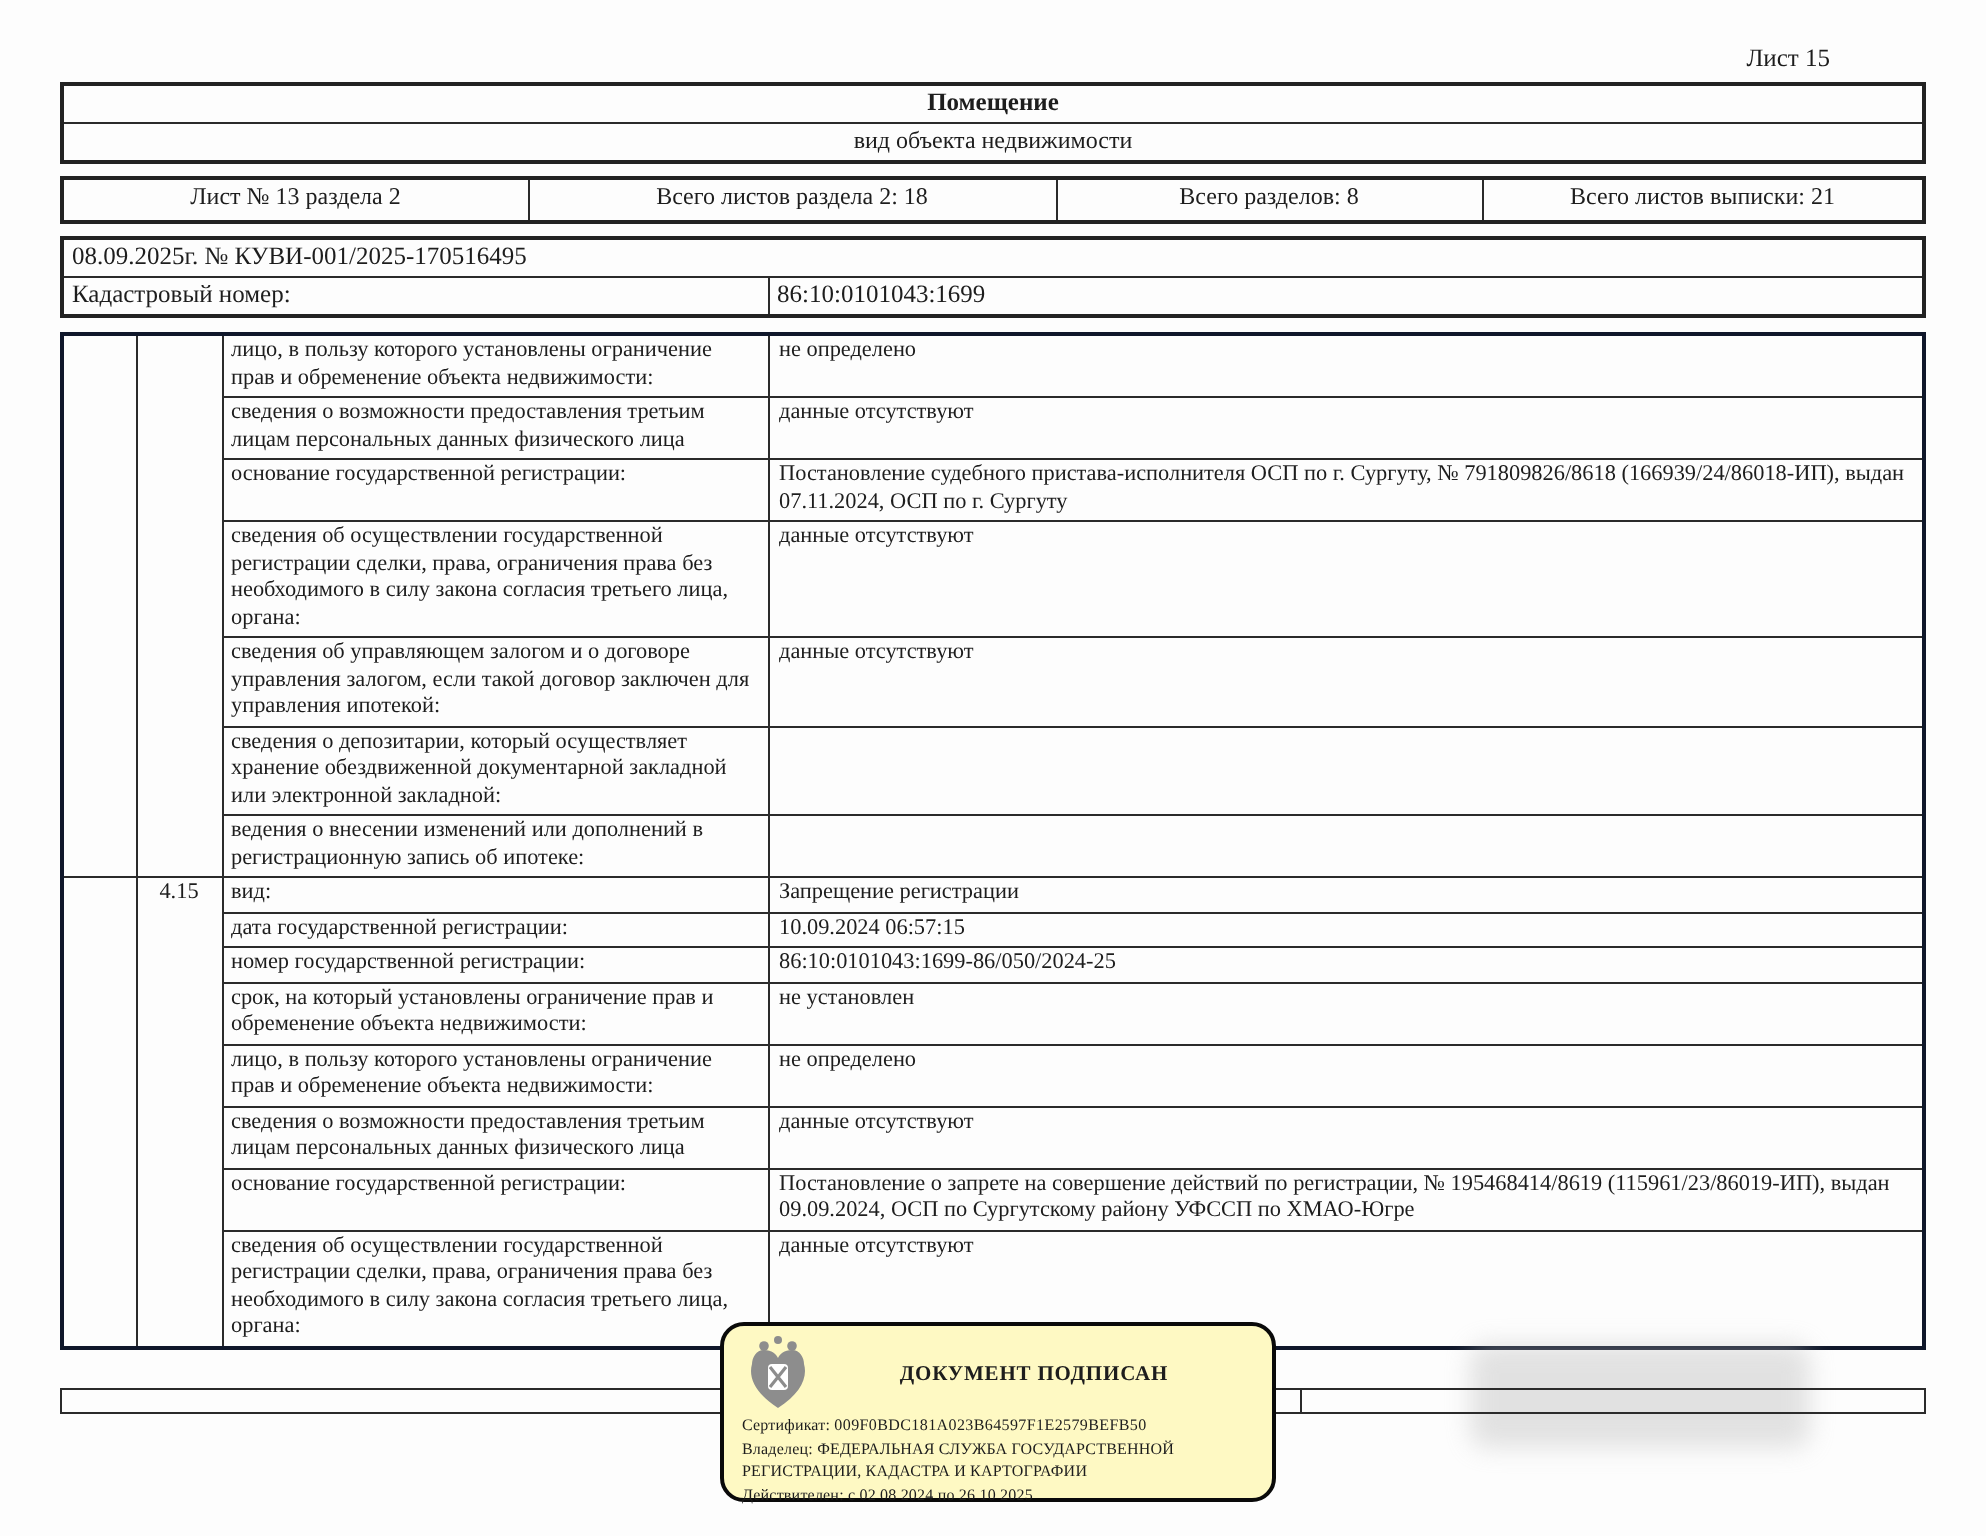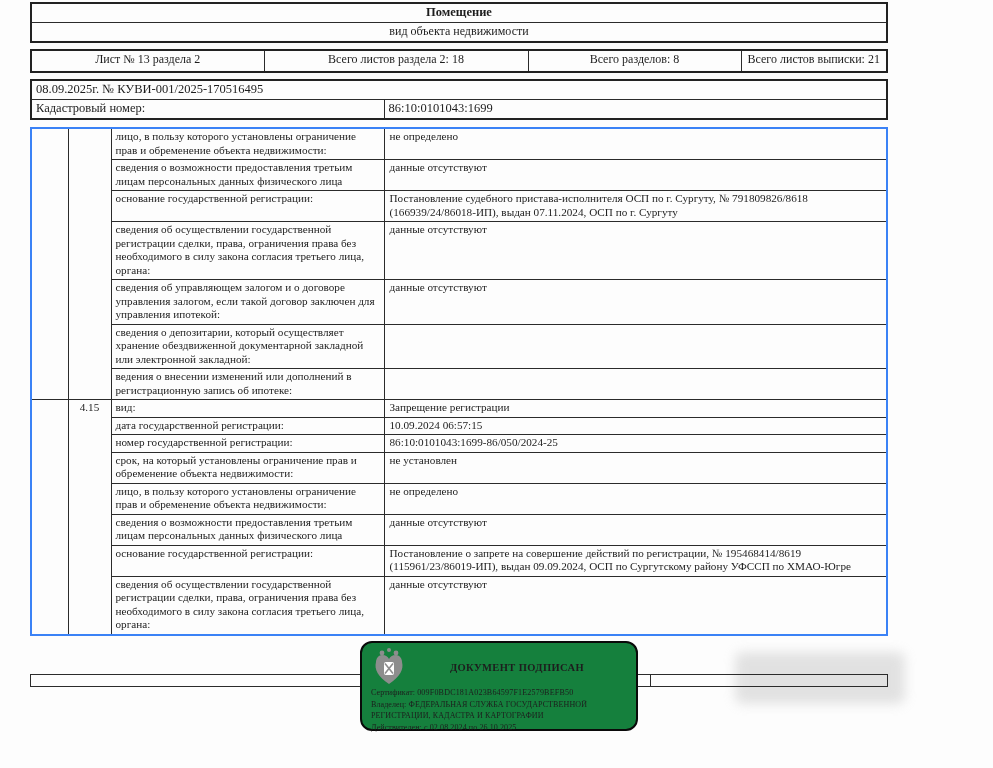--- a/index.html
+++ b/index.html
@@ -13,67 +13,68 @@
   }
   .page{position:relative;width:993px;height:768px;}
   .sheet-label{
     margin:22px 78px 4px 0;
     text-align:right;
     font-size:12.5px;
   }
   table.t{
     border-collapse:collapse;
     margin-left:30px;
-    width:858px;
+    width:933px;
     table-layout:fixed;
   }
   table.t td{
     border:1.4px solid #2b2b2b;
     padding:1px 4px 2px 4px;
     vertical-align:top;
     overflow:hidden;
   }
   table.t-head, table.t-sheetinfo, table.t-req{border:2px solid #222;}
   .t-head{margin-top:2px;}
   .t-head td{text-align:center;font-size:12px;height:15px;padding:0 4px 1px 4px;}
   .t-head .bold{font-weight:bold;font-size:12.5px;}
   .t-sheetinfo{margin-top:6px;}
   .t-sheetinfo td{text-align:center;font-size:12px;height:17px;padding:1px 2px;}
   .t-req{margin-top:6px;}
   .t-req td{font-size:12.5px;height:15px;padding:0px 4px 2px 4px;}
-  .t-main{margin-top:7px;border:2px solid #3b82f6;font-size:11.2px;line-height:13.5px;}
+  .t-main{margin-top:7px;border:2px solid #0f172a;font-size:11.2px;line-height:13.5px;}
   .t-main td.cB{text-align:center;}
   .t-main td.cD{padding-left:5px;}
   
   .footer{position:absolute;left:0;top:638px;width:993px;height:120px;}
   .ghost{
     position:absolute;left:735px;top:12px;width:170px;height:52px;
     background:#b9b9b9;filter:blur(6px);opacity:.40;border-radius:8px;z-index:0;
   }
   .t-foot{position:relative;z-index:1;margin-top:34px;background:transparent;}
   .t-foot td{background:transparent;}
   .t-foot tr.sigline td{height:11px;padding:0;}
   .t-foot tr.siglabel td{height:15px;text-align:center;font-size:11.5px;padding:1px 2px;}
   .stamp{
     position:absolute;left:360px;top:1px;width:278px;height:90px;
-    background:#15803d;border:2.5px solid #0a0a0a;border-radius:12px;
+    background:#fef9c3;border:2.5px solid #0a0a0a;border-radius:12px;
     z-index:3;box-sizing:border-box;padding:4px 9px 2px 9px;
   }
   .stamp-head{display:flex;align-items:center;}
   .emblem{flex:0 0 36px;height:40px;display:flex;align-items:center;justify-content:center;}
   .stamp-titles{flex:1;text-align:center;}
   .st1{font-weight:bold;font-size:10.5px;letter-spacing:.4px;line-height:15px;white-space:nowrap;}
   .stamp-line{font-size:8px;line-height:11.5px;letter-spacing:.1px;}
   .stamp-line .sv{letter-spacing:.2px;text-align:center;}
 </style>
 </head>
 <body>
 
 <div class="page">
 
+  <div class="sheet-label">Лист 15</div>
 
   <table class="t t-head">
     <tbody>
         <tr>
       <td class="bold">Помещение</td>
     </tr>
     <tr>
       <td>вид объекта недвижимости</td>
     </tr>
   </tbody>

